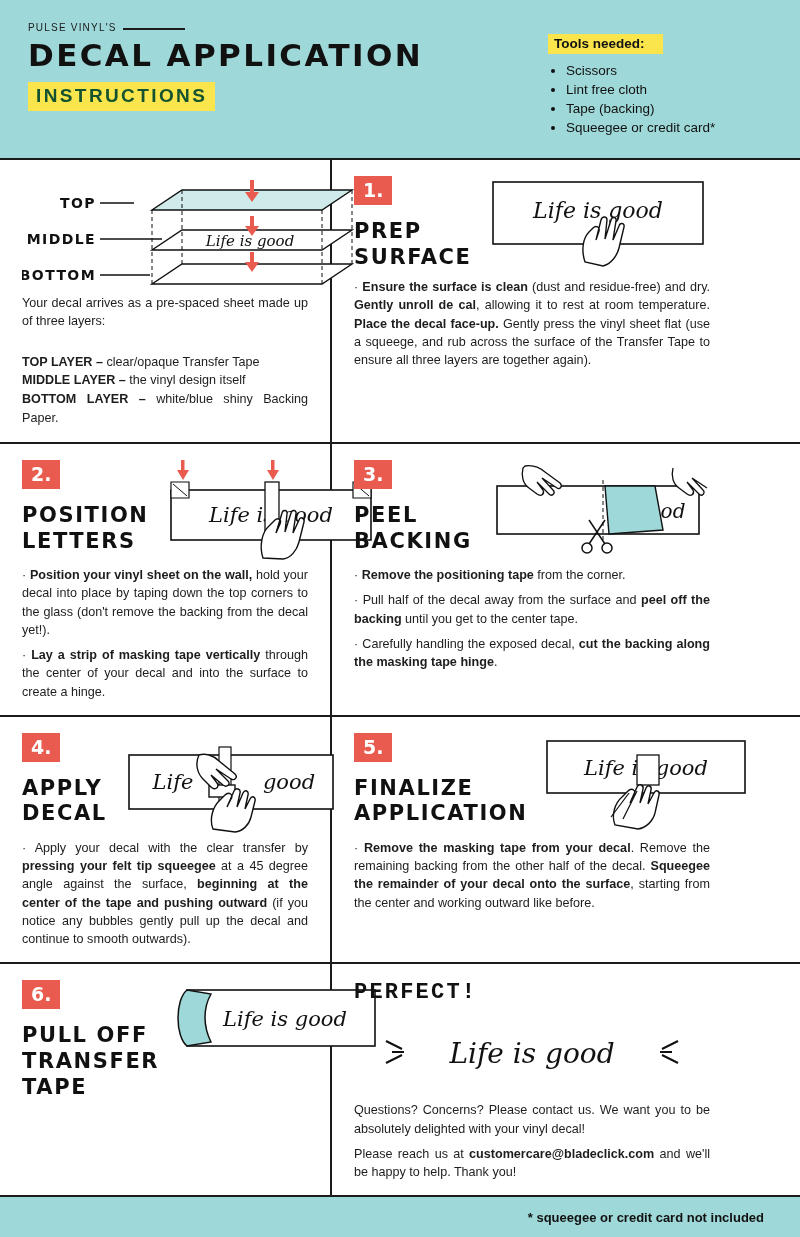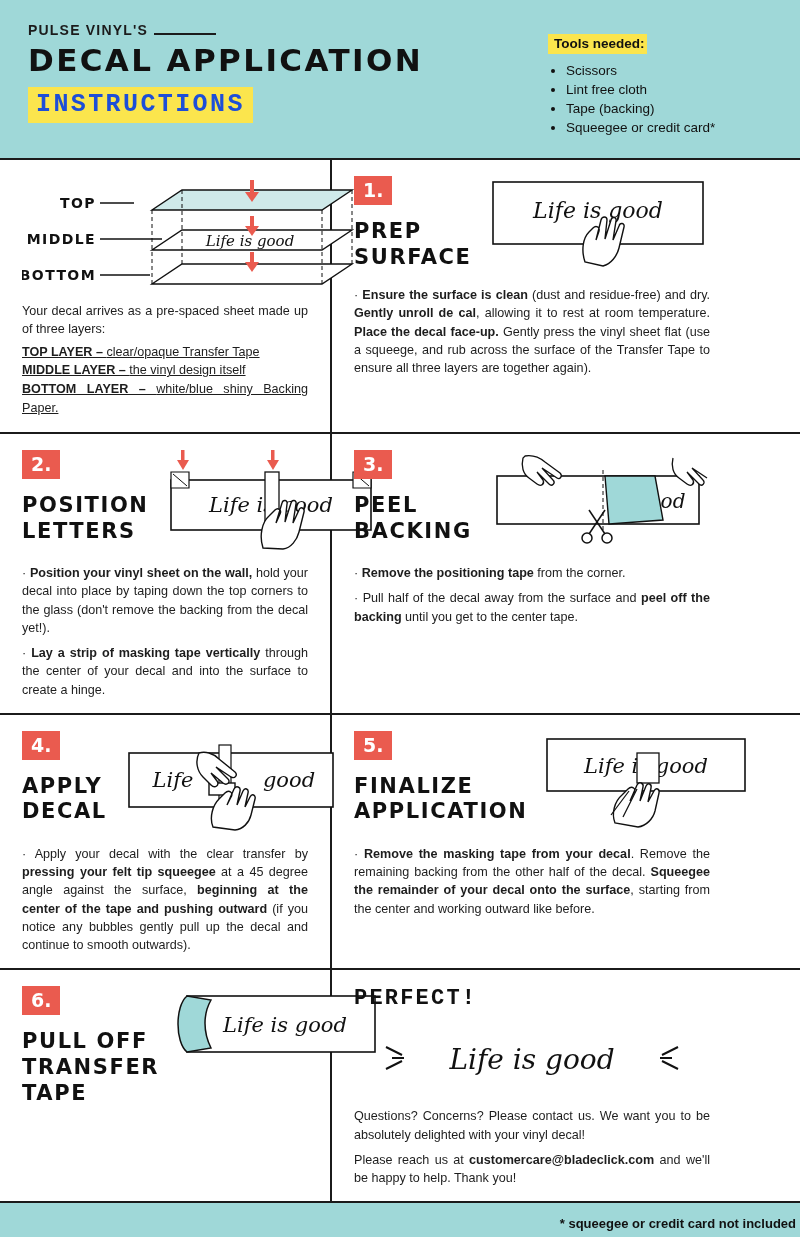--- a/index.html
+++ b/index.html
@@ -26,23 +26,23 @@
     height: 158px;
     background: #9fd8d8;
     padding: 22px 24px 0 28px;
   }
   .brand-line {
     display: flex;
     align-items: flex-end;
     gap: 6px;
   }
   .brand {
-    font-size: 14px;
+    font-size: 10px;
     letter-spacing: 1.2px;
-    font-weight: bold;
+    font-weight: normal;
     color: #1b1b1b;
     text-align: center;
   }
   .brand-rule {
     width: 62px;
     height: 2px;
     background: #1b1b1b;
     margin-bottom: 3px;
   }
   .main-title {
@@ -54,39 +54,39 @@
     line-height: 1.05;
     font-family: "DejaVu Sans", sans-serif;
   }
   .subtitle-wrap {
     display: inline-block;
     background: #fbe54d;
     padding: 3px 8px 4px 8px;
     margin-top: 10px;
   }
   .subtitle {
-    font-size: 25px;
+    font-size: 19px;
     font-weight: bold;
     letter-spacing: 2.4px;
-    color: #1d4ed8;
-    font-family: Liberation Mono, monospace;
+    color: #14532d;
+    font-family: Liberation Sans, sans-serif;
   }
 
   .tools {
     position: absolute;
     top: 34px;
     right: 22px;
     width: 230px;
   }
   .tools-title {
     display: inline-block;
     background: #fbe54d;
     font-size: 13.5px;
     font-weight: bold;
-    padding: 2px 2px 3px 6px;
+    padding: 2px 18px 3px 6px;
     color: #111111;
   }
   .tools ul {
     margin: 7px 0 0 0;
     padding-left: 18px;
     list-style: disc;
   }
   .tools li {
     font-size: 13.5px;
     line-height: 1.42;
@@ -146,28 +146,28 @@
     flex: 1 1 auto;
     min-height: 96px;
     display: flex;
     align-items: flex-start;
     justify-content: center;
   }
   .body-text {
     font-size: 12.6px;
     line-height: 1.45;
     color: #1d1d1d;
-    margin-top: 14px;
+    margin-top: 6px;
     text-align: justify;
   }
   .body-text p { margin: 0 0 7px 0; }
   .body-text p:last-child { margin-bottom: 0; }
   .b { font-weight: bold; }
 
-  .layers-list { margin-top: 4px; text-decoration: underline; }
+  .layers-list { margin-top: 22px; }
   .layers-list .ln { display: block; font-size: 12.6px; line-height: 1.5; }
 
   
   .perfect-title {
     font-size: 22px;
     font-weight: bold;
     letter-spacing: 2.2px;
     color: #111111;
     font-family: Liberation Mono, monospace;
   }
@@ -177,21 +177,21 @@
     justify-content: center;
   }
 
   
   .footer {
     height: 40px;
     background: #9fd8d8;
     display: flex;
     align-items: center;
     justify-content: flex-end;
-    padding-right: 4px;
+    padding-right: 36px;
   }
   .footer-text {
     font-size: 13px;
     font-weight: bold;
     color: #111111;
   }
 
   svg { display: block; }
 </style>
 </head>
@@ -360,20 +360,21 @@
                 <line x1="118" y1="60" x2="102" y2="84"></line>
                 <circle cx="100" cy="88" r="5"></circle>
                 <circle cx="120" cy="88" r="5"></circle>
               </g>
             </svg>
           </div>
         </div>
         <div class="body-text">
           <p><span>· </span><span class="b">Remove the positioning tape</span><span> from the corner.</span></p>
           <p><span>· Pull half of the decal away from the surface and </span><span class="b">peel off the backing</span><span> until you get to the center tape.</span></p>
+          <p><span>· Carefully handling the exposed decal, </span><span class="b">cut the backing along the masking tape hinge</span><span>.</span></p>
         </div>
       </div>
     </div>
 
     <div class="row">
 
       <div class="cell left">
         <div class="step-head">
           <div class="step-head-col">
             <span class="badge">4.</span>

